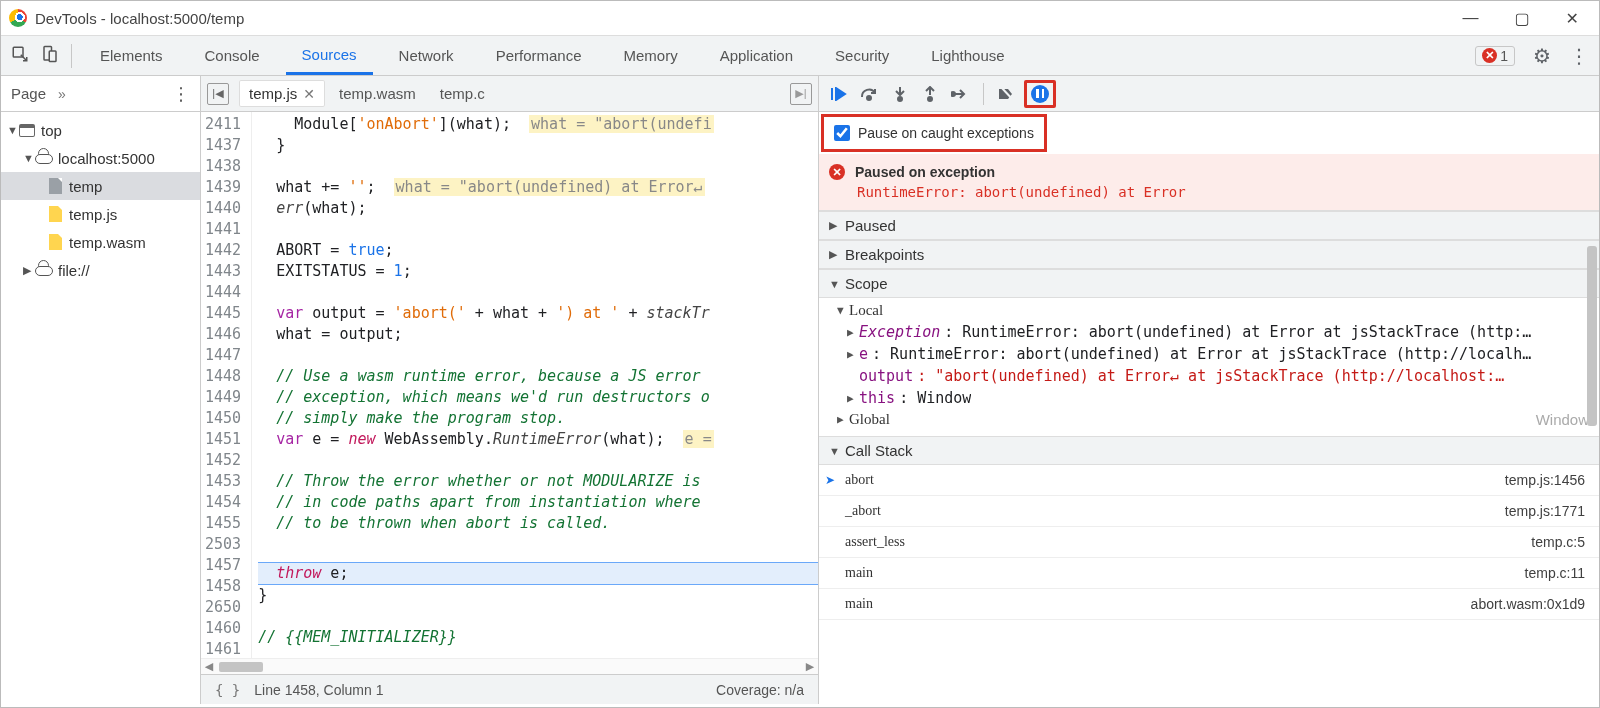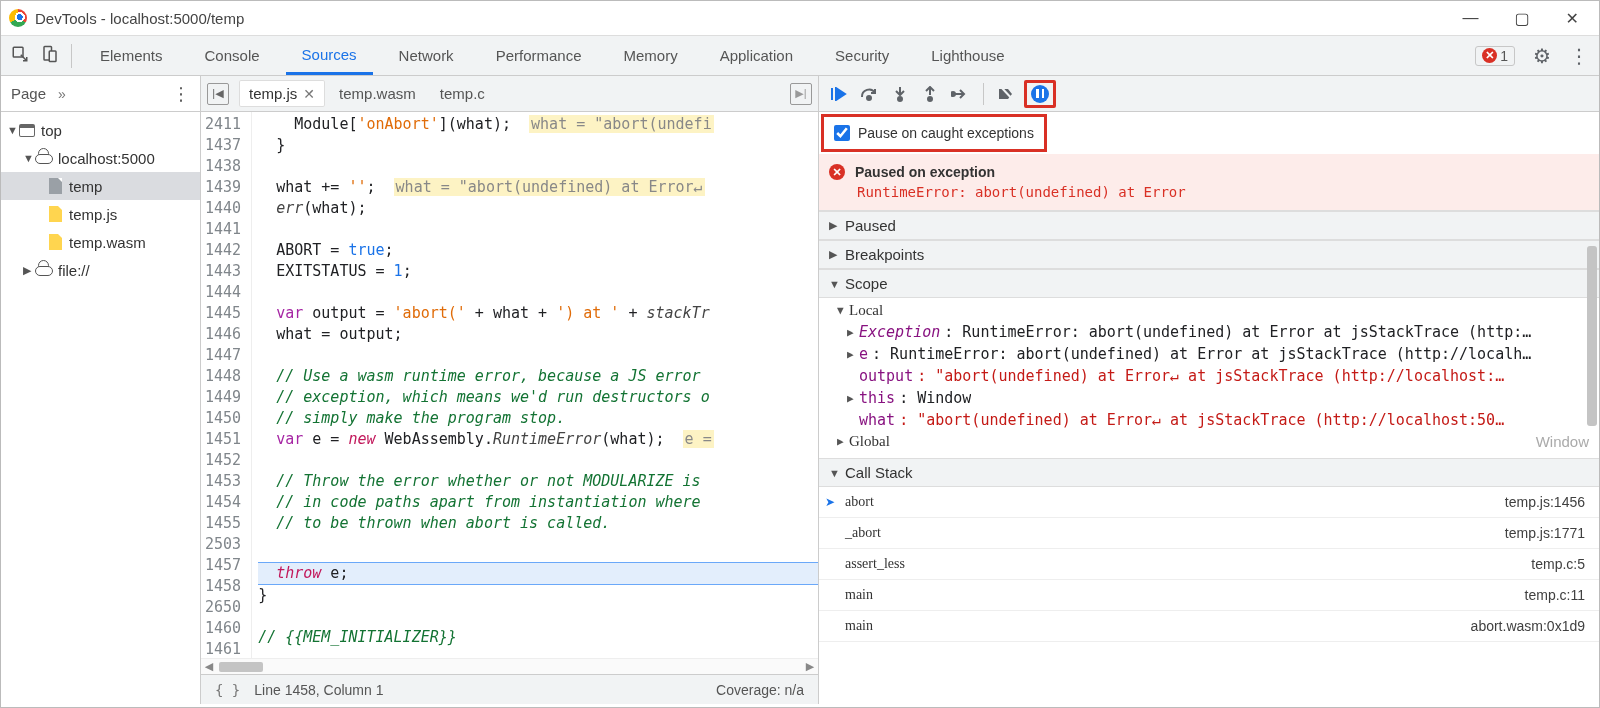--- a/index.html
+++ b/index.html
@@ -330,25 +330,20 @@
           <div class="scope-row sub">
             <span class="tri2"></span>
             <span class="prop">output</span>
             <span class="val str2">: "abort(undefined) at Error↵    at jsStackTrace (http://localhost:…</span>
           </div>
           <div class="scope-row sub">
             <span class="tri2">▶</span>
             <span class="prop">this</span>
             <span class="val ">: Window</span>
           </div>
-          <div class="scope-row sub">
-            <span class="tri2"></span>
-            <span class="prop">what</span>
-            <span class="val str2">: "abort(undefined) at Error↵    at jsStackTrace (http://localhost:50…</span>
-          </div>
         </div>
       <div class="scope-row">
           <span class="tri2">▶</span>
           <span style="font-family:'Segoe UI'">Global</span>
           <span class="gray2">Window</span>
         </div>
     </div>
     <div class="section-hdr">
         <span class="tri2">▼</span>
         <span>Call Stack</span>

